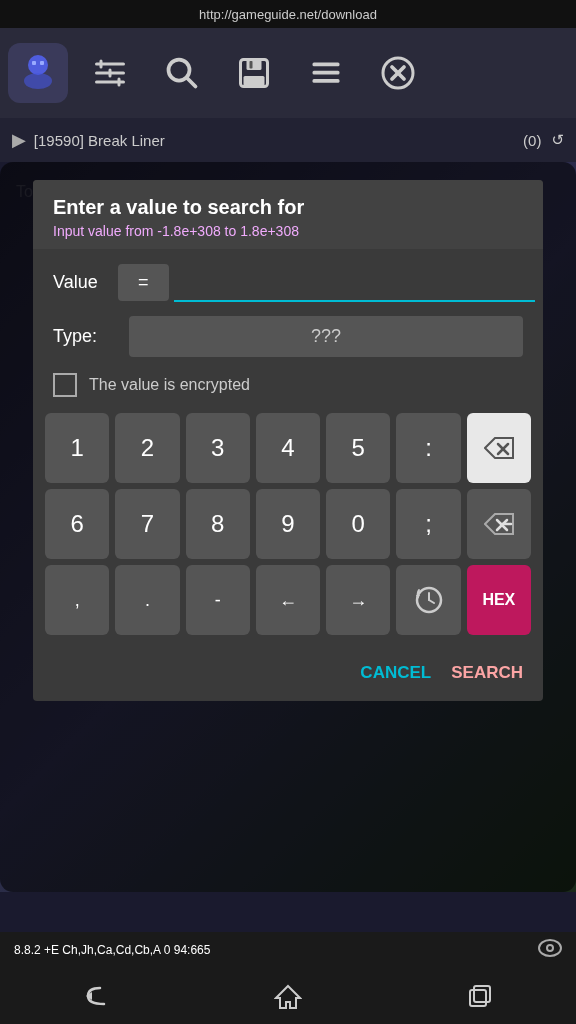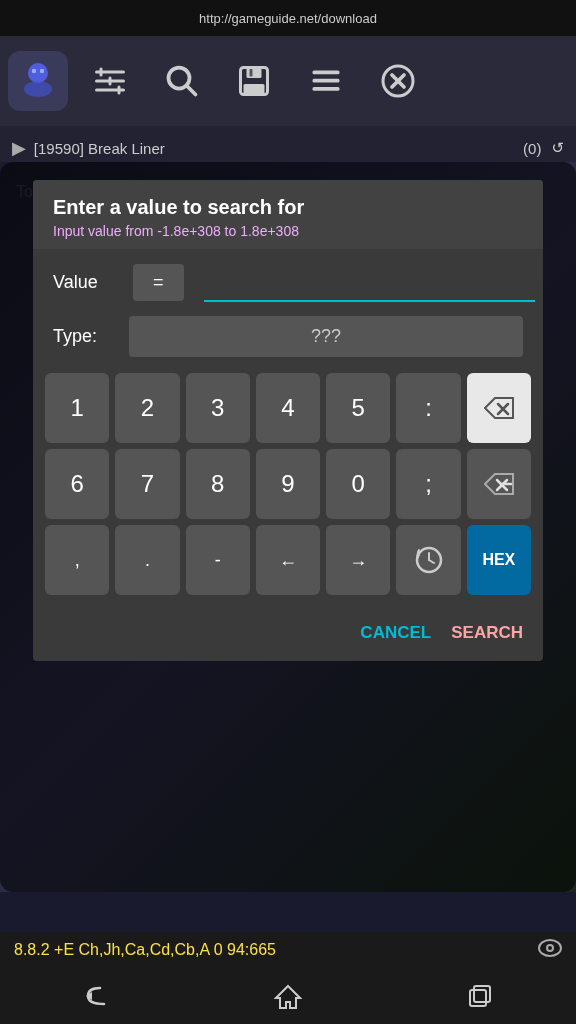--- a/index.html
+++ b/index.html
@@ -8,21 +8,21 @@
       height: 1024px;
       background: #1a1a2e;
       font-family: Arial, sans-serif;
       overflow: hidden;
       position: relative;
     }
 
     
     #status-bar {
       width: 100%;
-      height: 36px;
+      height: 28px;
       background: #111;
       display: flex;
       align-items: center;
       justify-content: center;
     }
     #status-bar span {
       color: #ccc;
       font-size: 13px;
     }
 
@@ -153,21 +153,21 @@
     #dialog-subtitle {
       color: #f0abfc;
       font-size: 14px;
     }
 
     
     #value-row {
       display: flex;
       align-items: center;
       padding: 14px 8px 10px 20px;
-      gap: 20px;
+      gap: 5px;
     }
     #value-label {
       color: #fff;
       font-size: 18px;
       width: 60px;
       flex-shrink: 0;
     }
     #value-equals {
       background: #555;
       color: #fff;
@@ -262,21 +262,21 @@
       color: #333;
       border-radius: 6px;
     }
     .key-btn-backspace-word {
       background: #555;
       color: #e0e0e0;
       border-radius: 6px;
       font-size: 20px;
     }
     .key-btn-hex {
-      background: #0369a1;
+      background: #be185d;
       color: #fff;
       font-size: 16px;
       font-weight: bold;
     }
     .key-btn-history {
       background: #555;
       color: #fff;
       font-size: 20px;
     }
     .key-btn-small {
@@ -318,22 +318,22 @@
       width: 100%;
       height: 36px;
       background: #1a1a1a;
       display: flex;
       align-items: center;
       justify-content: space-between;
       padding: 0 14px;
       z-index: 5;
     }
     #bottom-status-text {
-      color: #fde047;
-      font-size: 16px;
+      color: #ffffff;
+      font-size: 12px;
     }
     #eye-icon {
       color: #aaa;
       font-size: 20px;
     }
 
     
     #nav-bar {
       position: absolute;
       bottom: 0;
@@ -456,20 +456,24 @@
       <span id="value-label">Value</span>
       <button id="value-equals">=</button>
       <input id="value-input" type="text" placeholder="" style="">
     </div>
 
     <div id="type-row">
       <span id="type-label">Type:</span>
       <div id="type-select">???</div>
     </div>
 
+    <div id="encrypted-row">
+      <div id="encrypted-checkbox"></div>
+      <span id="encrypted-label">The value is encrypted</span>
+    </div>
 
     <div id="keypad">
 
       <div class="keypad-row">
         <button class="key-btn">1</button>
         <button class="key-btn">2</button>
         <button class="key-btn">3</button>
         <button class="key-btn">4</button>
         <button class="key-btn">5</button>
         <button class="key-btn">:</button>

